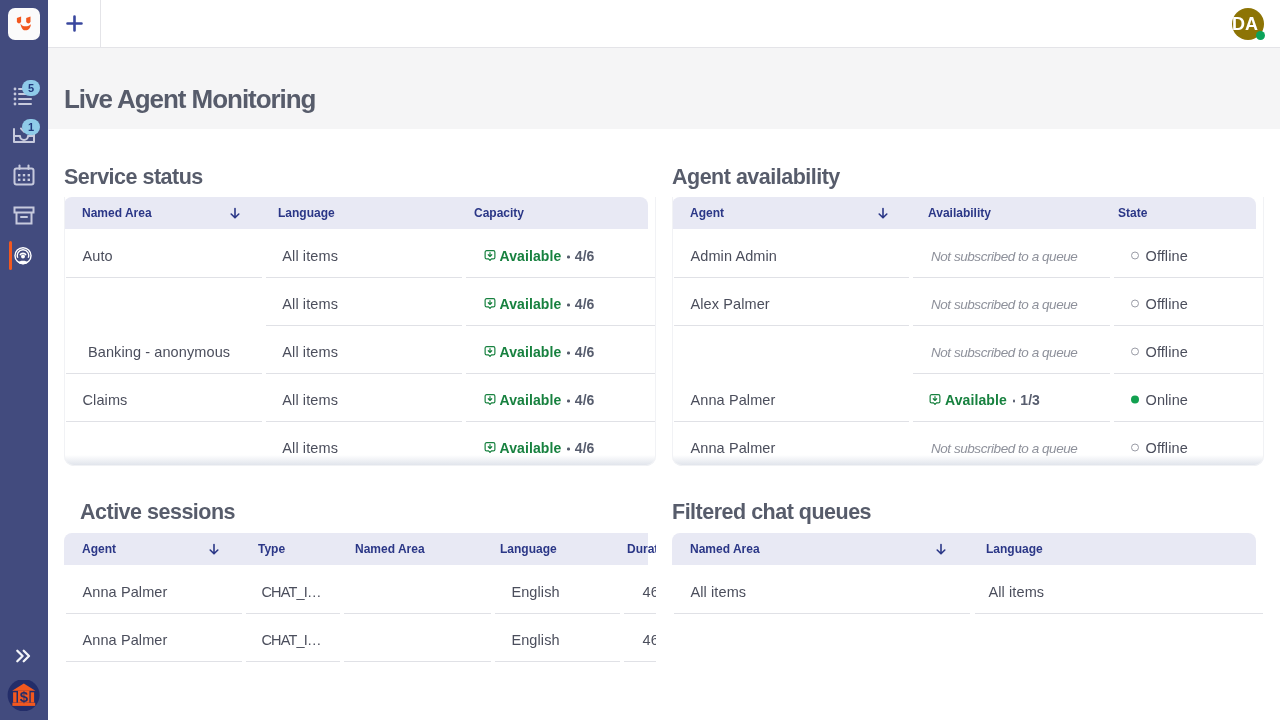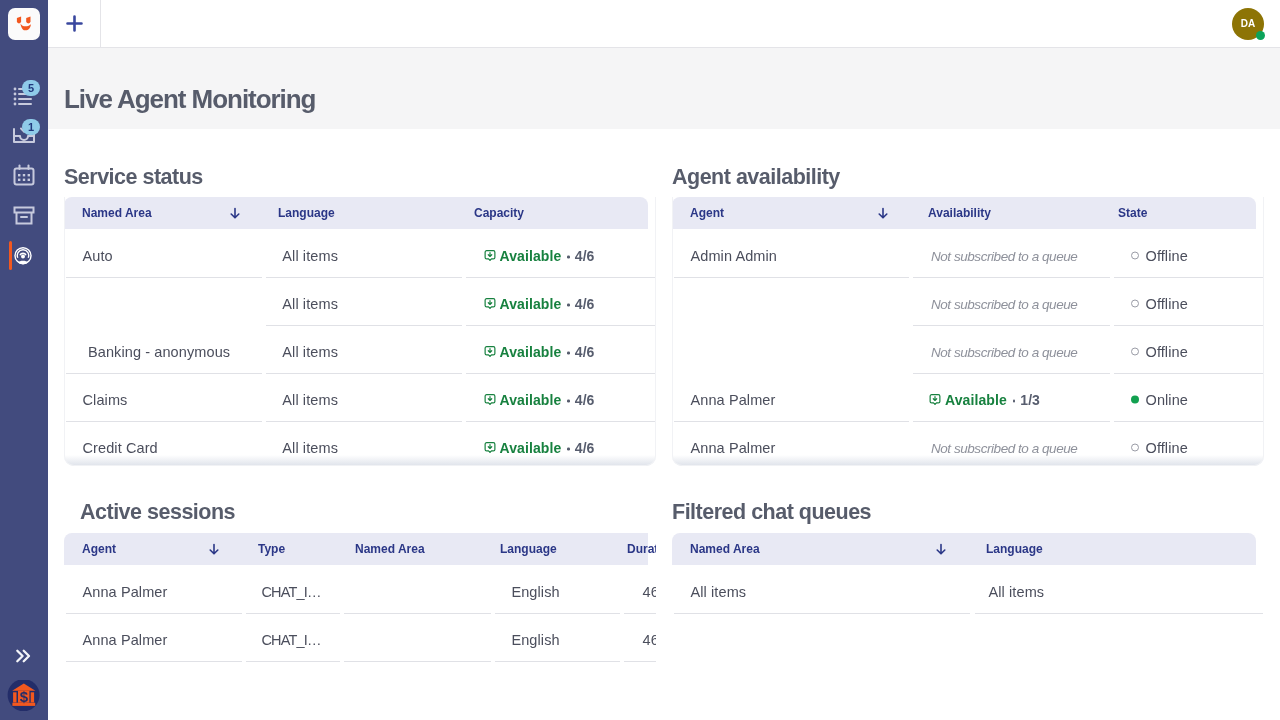--- a/index.html
+++ b/index.html
@@ -13,21 +13,21 @@
 .badge { position:absolute; left:22px; top:4px; width:18px; height:16px; background:#8fcbe9;
   border-radius:9px; color:#21397d; font-size:11px; font-weight:bold; text-align:center; line-height:16px; }
 #activebar { position:absolute; left:9px; top:241px; width:3px; height:29px; background:#f2581f; border-radius:2px; }
 
 
 #topbar { position:absolute; left:48px; top:0; width:1232px; height:48px; background:#fff;
   border-bottom:1px solid #e4e4e8; }
 #plusbtn { position:absolute; left:6.3px; top:0px; width:41px; height:47px; }
 #topdivider { position:absolute; left:52px; top:0; width:1px; height:47px; background:#e4e4e8; }
 #avatar { position:absolute; left:1184px; top:8px; width:32px; height:32px; border-radius:50%;
-  background:#8d7405; color:#fff; font-weight:bold; font-size:10px; text-align:center; line-height:32px; }
+  background:#8d7405; color:#fff; font-weight:bold; font-size:18px; line-height:32px; }
 #avatardot { position:absolute; left:1208px; top:31px; width:9px; height:9px; border-radius:50%; background:#0ca35b; }
 
 
 #band { position:absolute; left:48px; top:48px; width:1232px; height:81px; background:#f5f5f6; }
 #pagetitle { position:absolute; left:64px; top:86.1px; font-size:26px; line-height:26px;
   font-weight:bold; color:#575c6b; letter-spacing:-1.05px; }
 
 
 .sectitle { position:absolute; font-size:21.5px; line-height:21.5px; font-weight:bold; color:#575c6b; letter-spacing:-0.5px; }
 .tbl { position:absolute; width:592px; overflow:hidden; }
@@ -211,21 +211,20 @@
   </div>
   <div class="row" style="top:176px; width:592px;">
     <div class="td" style="left:2px; width:196px;"><span class="dtext" style="margin-left:16.5px;">Claims</span></div>
     <div class="td" style="left:202px; width:196px;"><span class="dtext" style="margin-left:16.3px;">All items</span></div>
     <div class="td cap" style="left:402px; width:190px;"><div style="margin-left:17.5px;"><svg width="12" height="12" viewBox="0 0 16 16" style="vertical-align:-1px;">
             <path d="M3.5 1.5 h9 a2 2 0 0 1 2 2 v7 a2 2 0 0 1 -2 2 h-2.5 l-2 2 l-2 -2 h-2.5 a2 2 0 0 1 -2 -2 v-7 a2 2 0 0 1 2 -2 z" fill="none" stroke="#17813f" stroke-width="1.6"></path>
             <path d="M8 4 v4.5 M5.7 7 L8 9.3 L10.3 7" fill="none" stroke="#17813f" stroke-width="1.6" stroke-linecap="round" stroke-linejoin="round"></path>
           </svg></div><span class="avail" style="margin-left:4px;">Available</span><span class="bullet" style="margin-left:6px;"></span><span class="ratio" style="margin-left:5px;">4/6</span></div>
   </div>
   <div class="row" style="top:224px; width:592px;">
-    <div class="td" style="left:2px; width:196px;"><span class="dtext" style="margin-left:16.5px;">Credit Card</span></div>
     <div class="td" style="left:202px; width:196px;"><span class="dtext" style="margin-left:16.3px;">All items</span></div>
     <div class="td cap" style="left:402px; width:190px;"><div style="margin-left:17.5px;"><svg width="12" height="12" viewBox="0 0 16 16" style="vertical-align:-1px;">
             <path d="M3.5 1.5 h9 a2 2 0 0 1 2 2 v7 a2 2 0 0 1 -2 2 h-2.5 l-2 2 l-2 -2 h-2.5 a2 2 0 0 1 -2 -2 v-7 a2 2 0 0 1 2 -2 z" fill="none" stroke="#17813f" stroke-width="1.6"></path>
             <path d="M8 4 v4.5 M5.7 7 L8 9.3 L10.3 7" fill="none" stroke="#17813f" stroke-width="1.6" stroke-linecap="round" stroke-linejoin="round"></path>
           </svg></div><span class="avail" style="margin-left:4px;">Available</span><span class="bullet" style="margin-left:6px;"></span><span class="ratio" style="margin-left:5px;">4/6</span></div>
   </div>
   <div class="fade"></div>
   <div class="shadowedge"></div>
   <div class="cardedge"></div>
 </div>
@@ -239,20 +238,21 @@
     <svg class="sorticon" style="left:205px;" width="12" height="13" viewBox="0 0 12 13">
       <path d="M6 1.5 V10 M2.2 7 L6 10.8 L9.8 7" fill="none" stroke="#2b3787" stroke-width="1.6" stroke-linecap="round" stroke-linejoin="round"></path>
     </svg>
   </div>
   <div class="row" style="top:32px; width:592px;">
     <div class="td" style="left:2px; width:235px;"><span class="dtext" style="margin-left:16.5px;">Admin Admin</span></div>
     <div class="td" style="left:241px; width:197px;"><span class="ital" style="margin-left:18px;">Not subscribed to a queue</span></div>
     <div class="td" style="left:442px; width:150px;"><span class="statecircle" style="margin-left:16.5px;"></span><span class="dtext">Offline</span></div>
   </div>
   <div class="row" style="top:80px; width:592px;">
+    <div class="td" style="left:2px; width:235px;"><span class="dtext" style="margin-left:16.5px;">Alex Palmer</span></div>
     <div class="td" style="left:241px; width:197px;"><span class="ital" style="margin-left:18px;">Not subscribed to a queue</span></div>
     <div class="td" style="left:442px; width:150px;"><span class="statecircle" style="margin-left:16.5px;"></span><span class="dtext">Offline</span></div>
   </div>
   <div class="row" style="top:128px; width:592px;">
     <div class="td" style="left:241px; width:197px;"><span class="ital" style="margin-left:18px;">Not subscribed to a queue</span></div>
     <div class="td" style="left:442px; width:150px;"><span class="statecircle" style="margin-left:16.5px;"></span><span class="dtext">Offline</span></div>
   </div>
   <div class="row" style="top:176px; width:592px;">
     <div class="td" style="left:2px; width:235px;"><span class="dtext" style="margin-left:16.5px;">Anna Palmer</span></div>
     <div class="td" style="left:241px; width:197px;"><div style="margin-left:16px;"><svg width="12" height="12" viewBox="0 0 16 16" style="vertical-align:-1px;">

